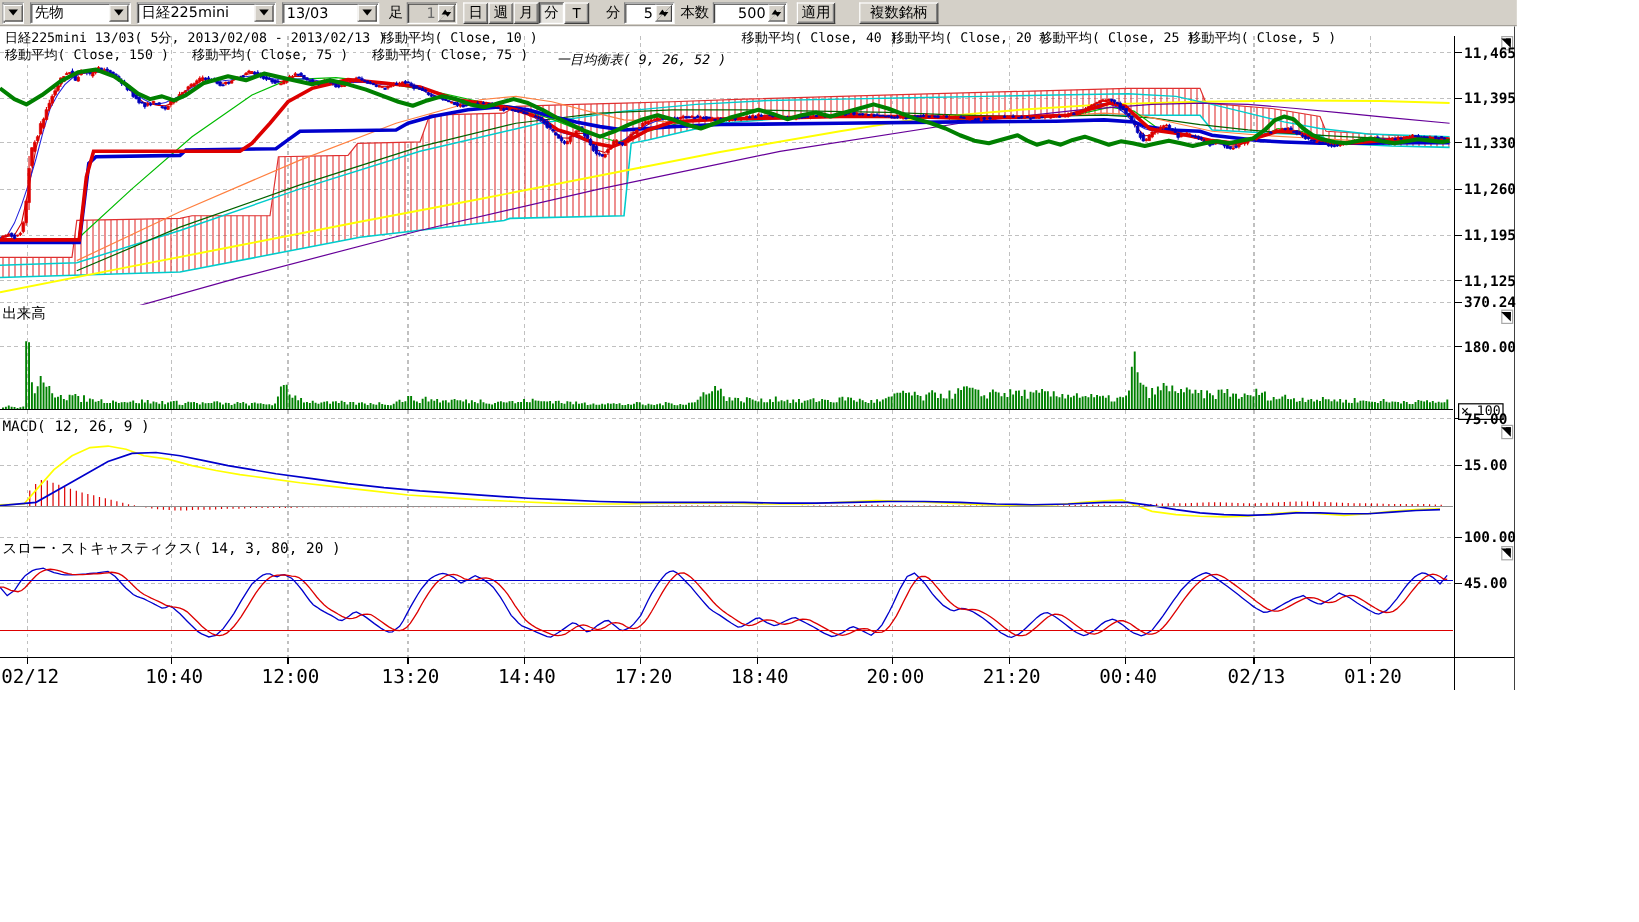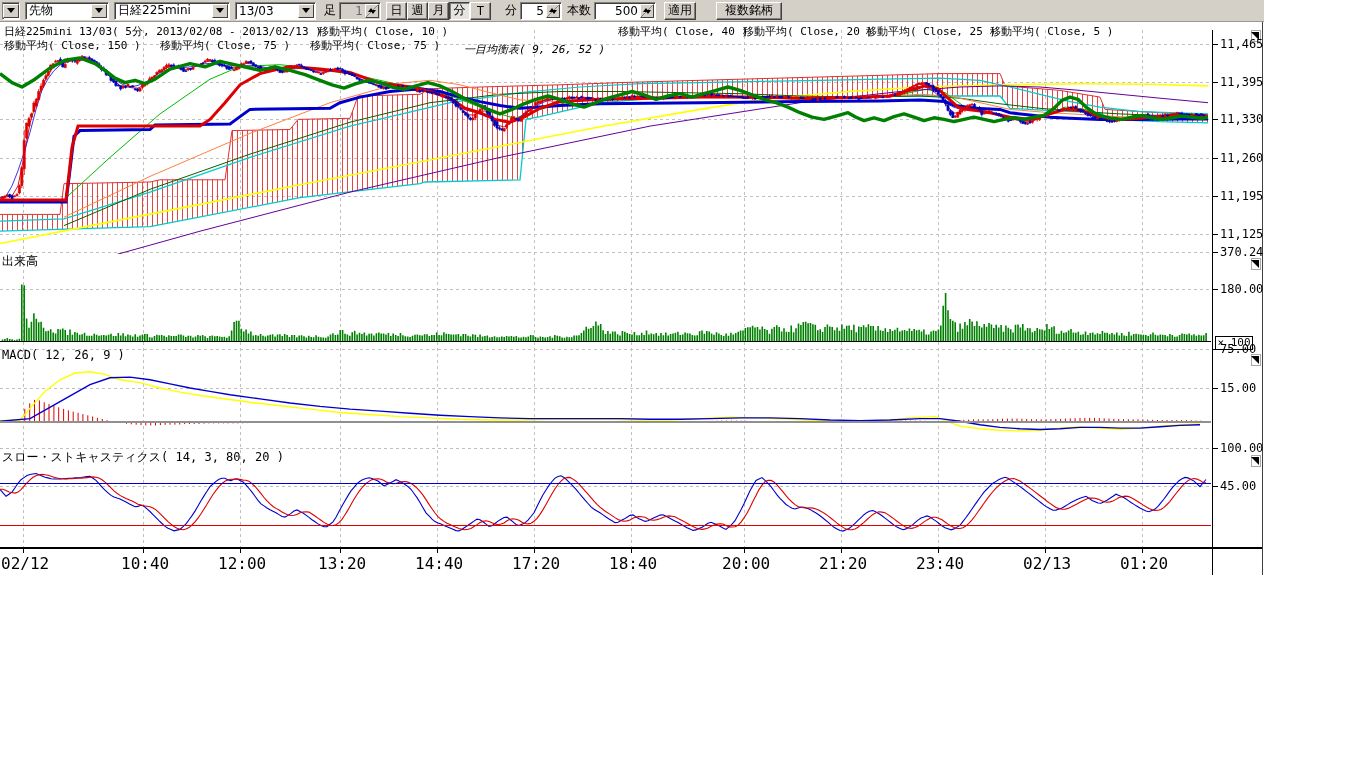--- a/index.html
+++ b/index.html
@@ -38,21 +38,21 @@
     border-color:#fff #404040 #404040 #fff; box-shadow:inset -1px -1px 0 #808080;
     font-size:12px; display:flex; align-items:center; justify-content:center;
     white-space:nowrap; }
   .btn.pressed { border-color:#404040 #fff #fff #404040;
     box-shadow:inset 1px 1px 0 #808080; background:#e6e4df; }
   
   #chart-wrap { position:absolute; left:0; top:22px; width:1366px; height:750px; background:#fff; }
   #chart-svg { position:absolute; left:0; top:0; }
   .chart-text { position:absolute; color:#000; font-size:11px; white-space:nowrap; line-height:13px; }
   .panel-label { font-size:12px; }
-  .tick-label { position:absolute; color:#000; font-size:12px; white-space:nowrap; }
+  .tick-label { position:absolute; color:#000; font-size:12px; white-space:nowrap;font-weight:bold; }
   .time-label { position:absolute; color:#000; font-size:16px; white-space:nowrap; text-align:center; width:44px; }
   .badge { position:absolute; left:1215px; top:314px; width:38px; height:14px;
     border:1px solid #000; background:#fff; font-size:11px; line-height:12px;
     text-align:center; color:#000; }
   .corner-glyph { position:absolute; width:10px; height:12px; background:#fff;
     border:1px solid #a8a8a8; }
   .corner-glyph::after { content:""; position:absolute; right:1px; top:1px;
     width:0; height:0; border-left:4px solid transparent; border-bottom:4px solid transparent;
     border-top:4px solid #000; border-right:4px solid #000; }
 </style>
@@ -263,17 +263,17 @@
       <div class="tick-label" style="left: 1220px; top: 457px;">45.00</div>
       <div class="time-label" style="left: 1px; top: 532px;">02/12</div>
       <div class="time-label" style="left: 121px; top: 532px;">10:40</div>
       <div class="time-label" style="left: 218px; top: 532px;">12:00</div>
       <div class="time-label" style="left: 318px; top: 532px;">13:20</div>
       <div class="time-label" style="left: 415px; top: 532px;">14:40</div>
       <div class="time-label" style="left: 512px; top: 532px;">17:20</div>
       <div class="time-label" style="left: 609px; top: 532px;">18:40</div>
       <div class="time-label" style="left: 722px; top: 532px;">20:00</div>
       <div class="time-label" style="left: 819px; top: 532px;">21:20</div>
-      <div class="time-label" style="left: 916px; top: 532px;">23:40</div>
+      <div class="time-label" style="left: 916px; top: 532px;">00:40</div>
       <div class="time-label" style="left: 1023px; top: 532px;">02/13</div>
       <div class="time-label" style="left: 1120px; top: 532px;">01:20</div>
     </div>
 </div>
 
 </body></html>

